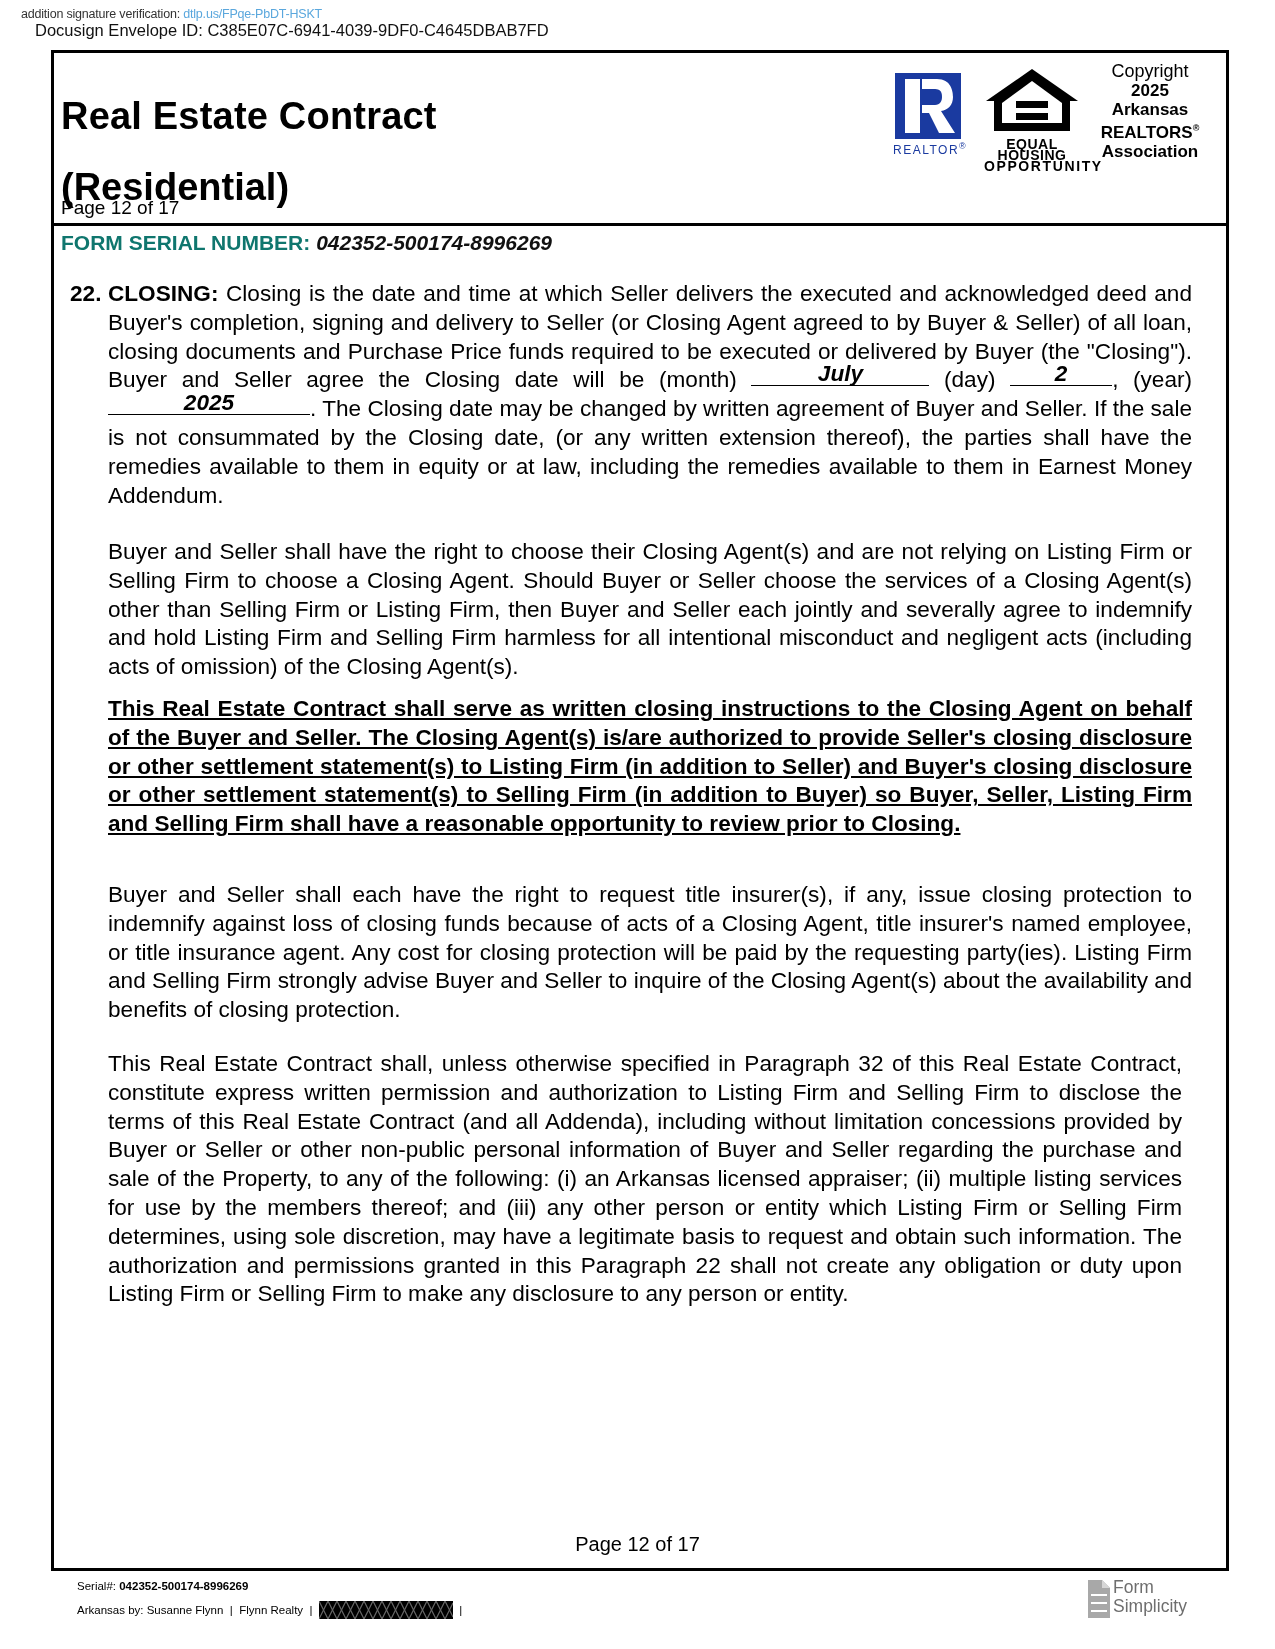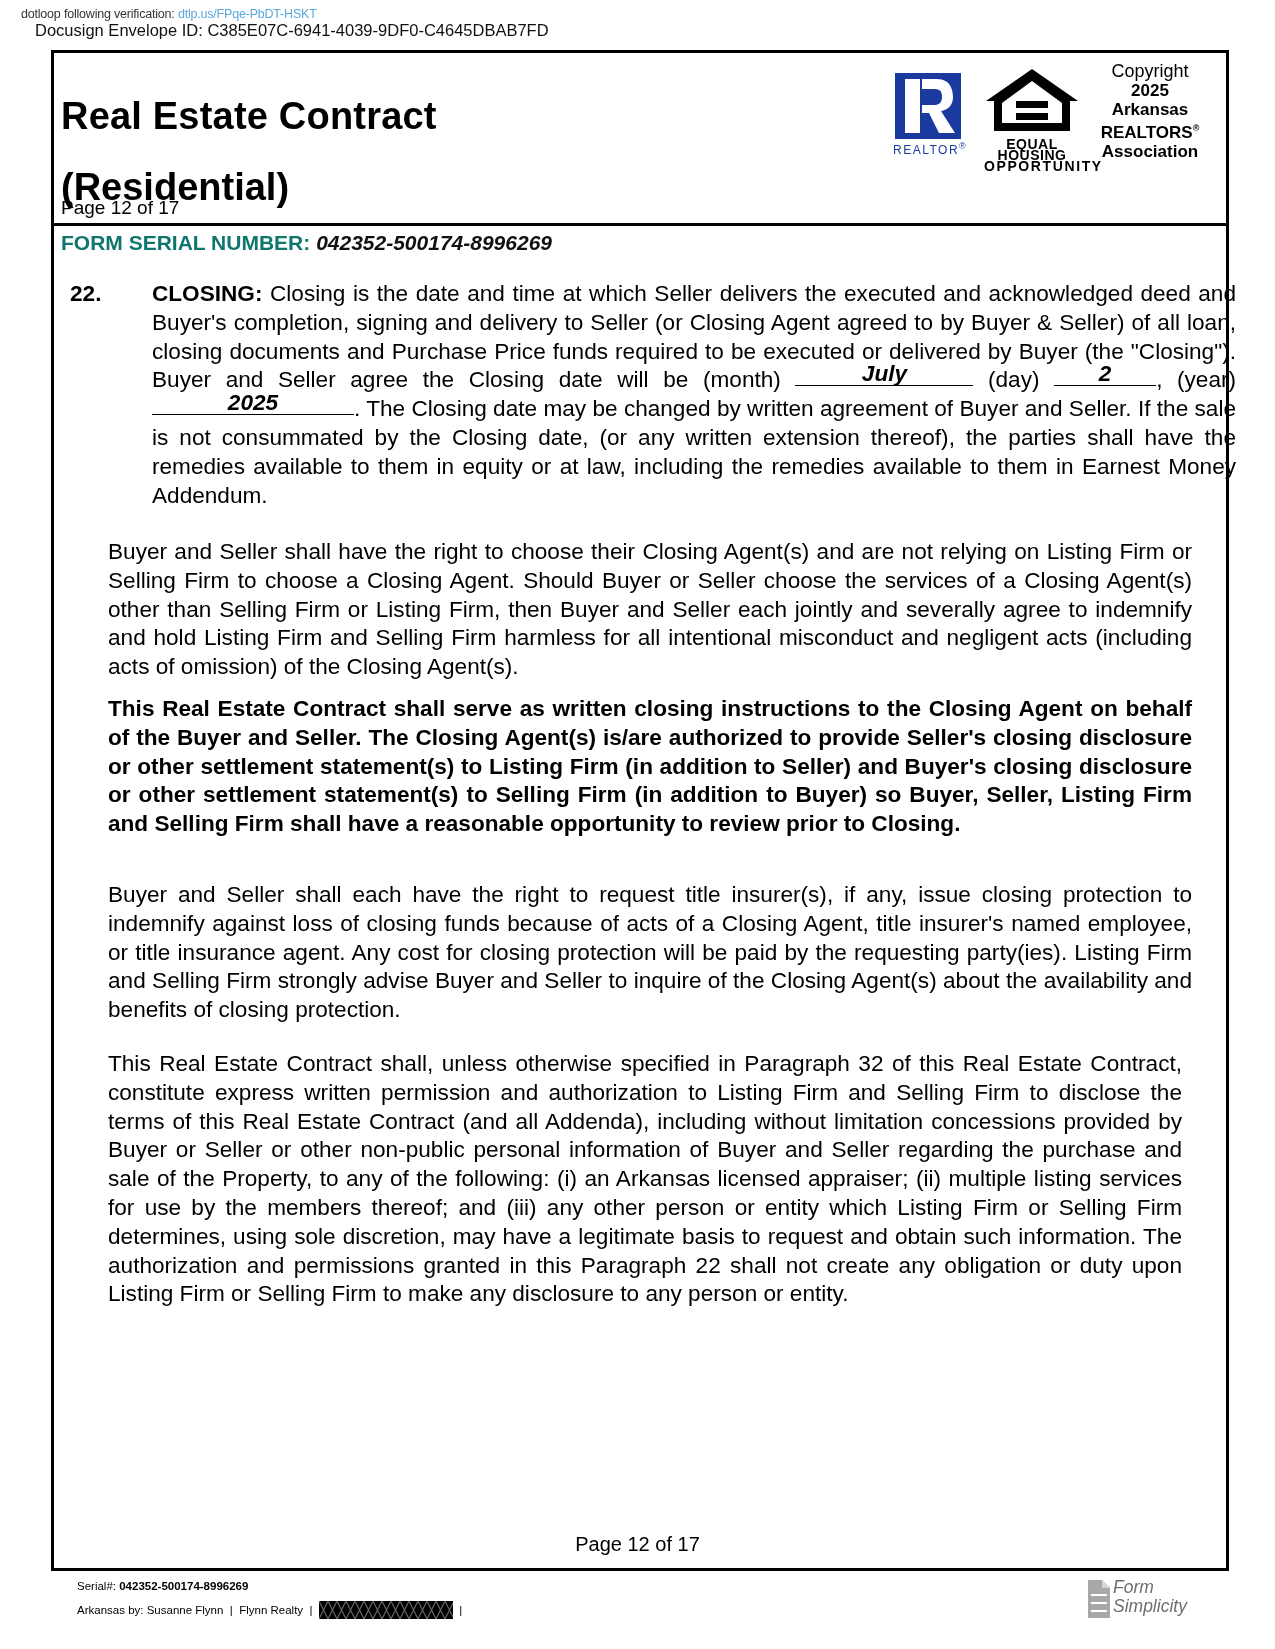--- a/index.html
+++ b/index.html
@@ -22,44 +22,44 @@
   #realtor-logo { left: 893px; top: 73px; width: 78px; height: 88px; }
   #eho-logo { left: 984px; top: 67px; width: 96px; height: 92px; }
   #copyright { left: 1095px; top: 62px; width: 110px; text-align: center; line-height: 19px; }
   #copyright .c1 { font-size: 18px; }
   #copyright .c2 { font-size: 17px; font-weight: bold; }
 
   
   .para { position: absolute; left: 108px; width: 1084px; font-size: 22.6px; line-height: 28.8px;
           text-align: justify; }
   .para.bold { font-weight: bold; }
-  #p1 { top: 280px; margin-left: 44px; }
+  #p1 { top: 280px; }
   #p1-num { position: absolute; left: 70px; top: 280px; font-size: 22.6px; line-height: 28.8px; font-weight: bold; }
   .fill { display: inline-block; border-bottom: 1.5px solid #000; text-align: center; font-weight: bold;
           font-style: italic; line-height: 22px; position: relative; top: -6px; }
   #p2 { top: 538px; }
-  #p3 { top: 695px; }
+  #p3 { top: 695px; text-decoration: underline; }
   #p4 { top: 881px; }
   #p5 { top: 1050px; }
   .p5 { width: 1074px; }
 
   #page-bottom { left: 0; width: 1275px; top: 1533px; text-align: center; font-size: 20px; }
   #footer-serial { left: 77px; top: 1580px; font-size: 11.5px; }
   #footer-serial b { font-weight: bold; }
   #footer-prep { left: 77px; top: 1602px; font-size: 11.5px; }
   #redact { display: inline-block; width: 134px; height: 18px; vertical-align: middle; position: relative; top: -1px;
             background: #000; }
-  #fs-logo { left: 1086px; top: 1578px; width: 120px; height: 44px; font-style: italic; }
+  #fs-logo { left: 1086px; top: 1578px; width: 120px; height: 44px; }
   #fs-logo .txt { position: absolute; left: 27px; top: 0; font-size: 17.5px; color: #6e6e6e; line-height: 19px; }
 </style>
 </head>
 <body>
 
 <div id="dotloop" class="abs">
-  <span>dotloop following verification:</span>
+  <span>addition signature verification:</span>
   <span class="link">dtlp.us/FPqe-PbDT-HSKT</span>
 </div>
 <div id="docusign" class="abs">Docusign Envelope ID: C385E07C-6941-4039-9DF0-C4645DBAB7FD</div>
 
 <div id="frame" class="abs"></div>
 <div id="header-divider" class="abs"></div>
 
 <div id="title1" class="abs">Real Estate Contract</div>
 <div id="title2" class="abs">(Residential)</div>
 <div id="page-top" class="abs">Page 12 of 17</div>

